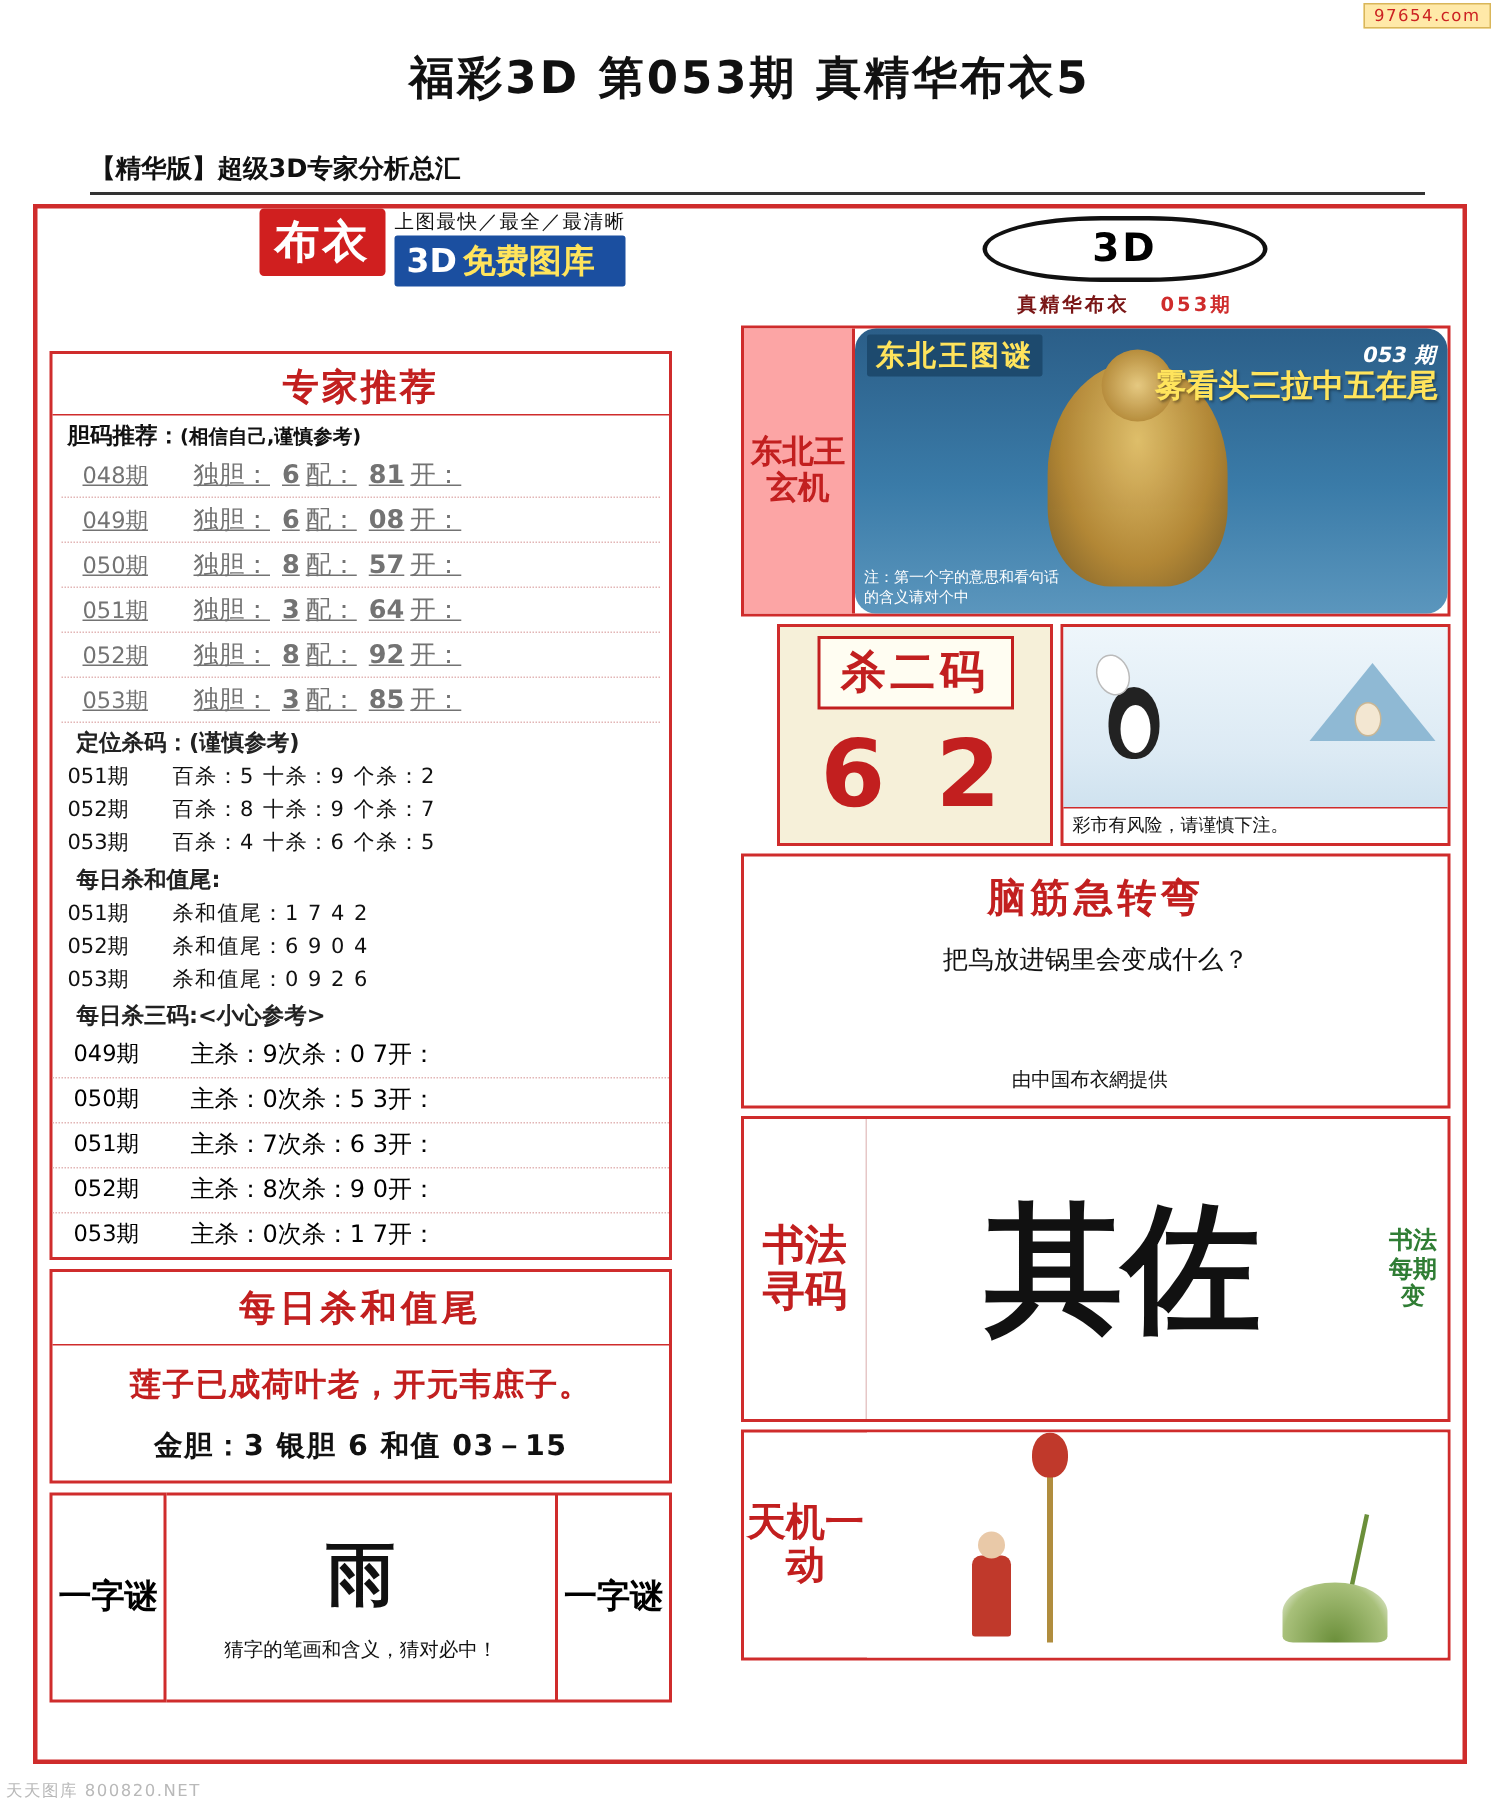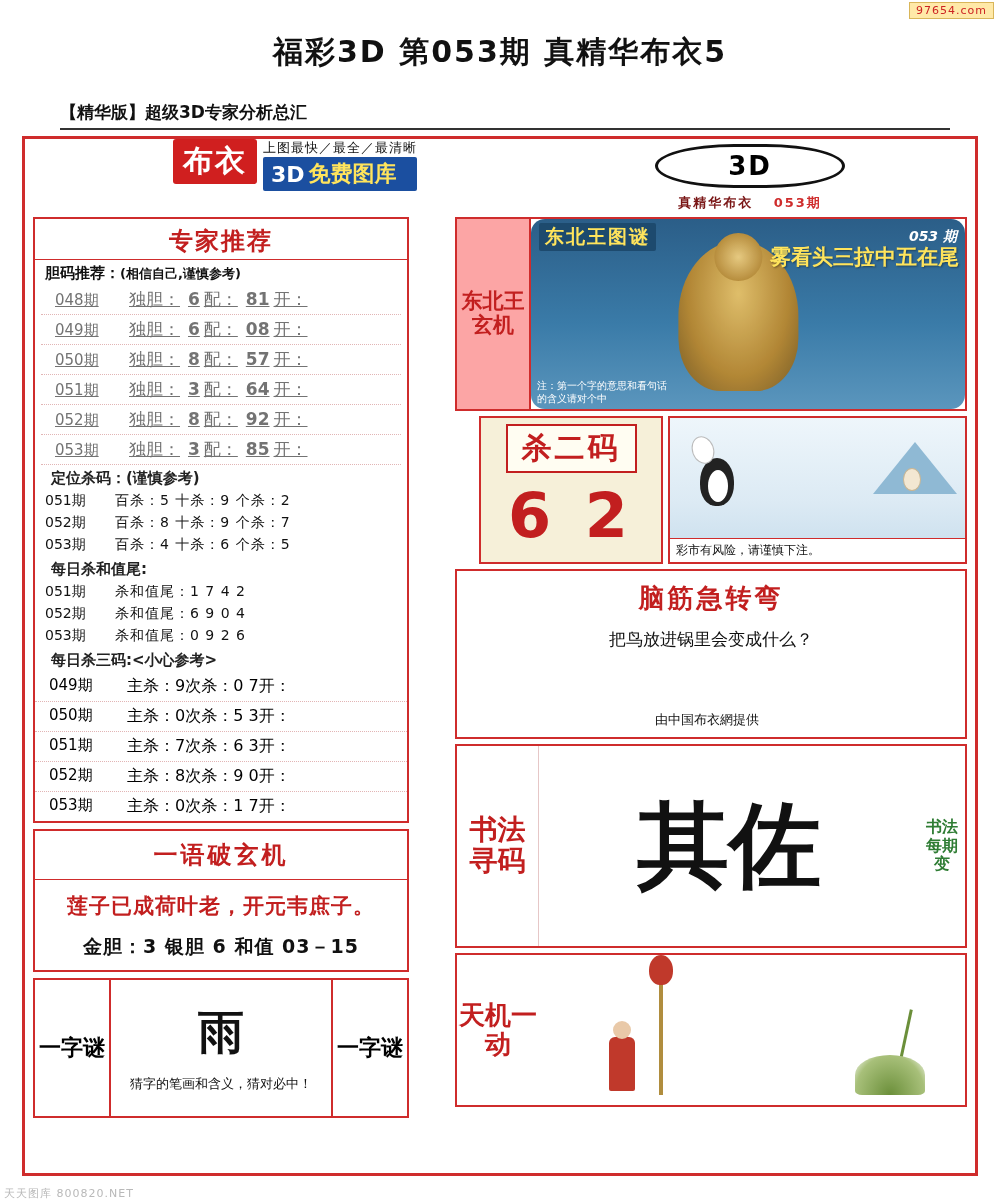--- a/index.html
+++ b/index.html
@@ -68,21 +68,21 @@
     font-weight:bold; font-size:26px; background:#fff;
     position:relative;
   }
   .logo-3d span { letter-spacing:2px; }
   .banner-right-sub {
     margin-top:6px; font-size:13px; font-weight:bold; color:#7a1616; letter-spacing:2px;
   }
   .banner-right-sub .issue { color:#cf2c2c; margin-left:14px; }
 
   .columns { display:flex; padding:0 8px 8px 8px; }
-  .col-left { width:376px; }
+  .col-left { width:415px;margin-top:17px; }
   .col-gap { width:46px; }
   .col-right { flex:1; }
 
   .box {
     border:2px solid #cf2c2c; background:#fff; margin-bottom:6px;
   }
   .expert-title {
     text-align:center; font-size:24px; font-weight:bold; color:#c21f1f;
     padding:6px 0 2px 0; letter-spacing:2px;
     border-bottom:1px solid #cf2c2c;
@@ -431,21 +431,21 @@
           <span>主杀：</span>
           <span class="num">0</span>
           <span>次杀：</span>
           <span class="num">1 7</span>
           <span>开：</span>
           <span class="num"></span>
         </div>
       </div>
 
       <div class="box">
-        <div class="riddle-title">一语破玄机</div>
+        <div class="riddle-title">每日杀和值尾</div>
         <div class="riddle-text">莲子已成荷叶老，开元韦庶子。</div>
         <div class="riddle-sum">金胆：3 银胆 6 和值 03－15</div>
       </div>
 
       <div class="word-riddle">
         <div class="wr-side">
           <div class="wr-side-inner">一字谜</div>
         </div>
         <div class="wr-mid">
           <div class="wr-char">雨</div>

